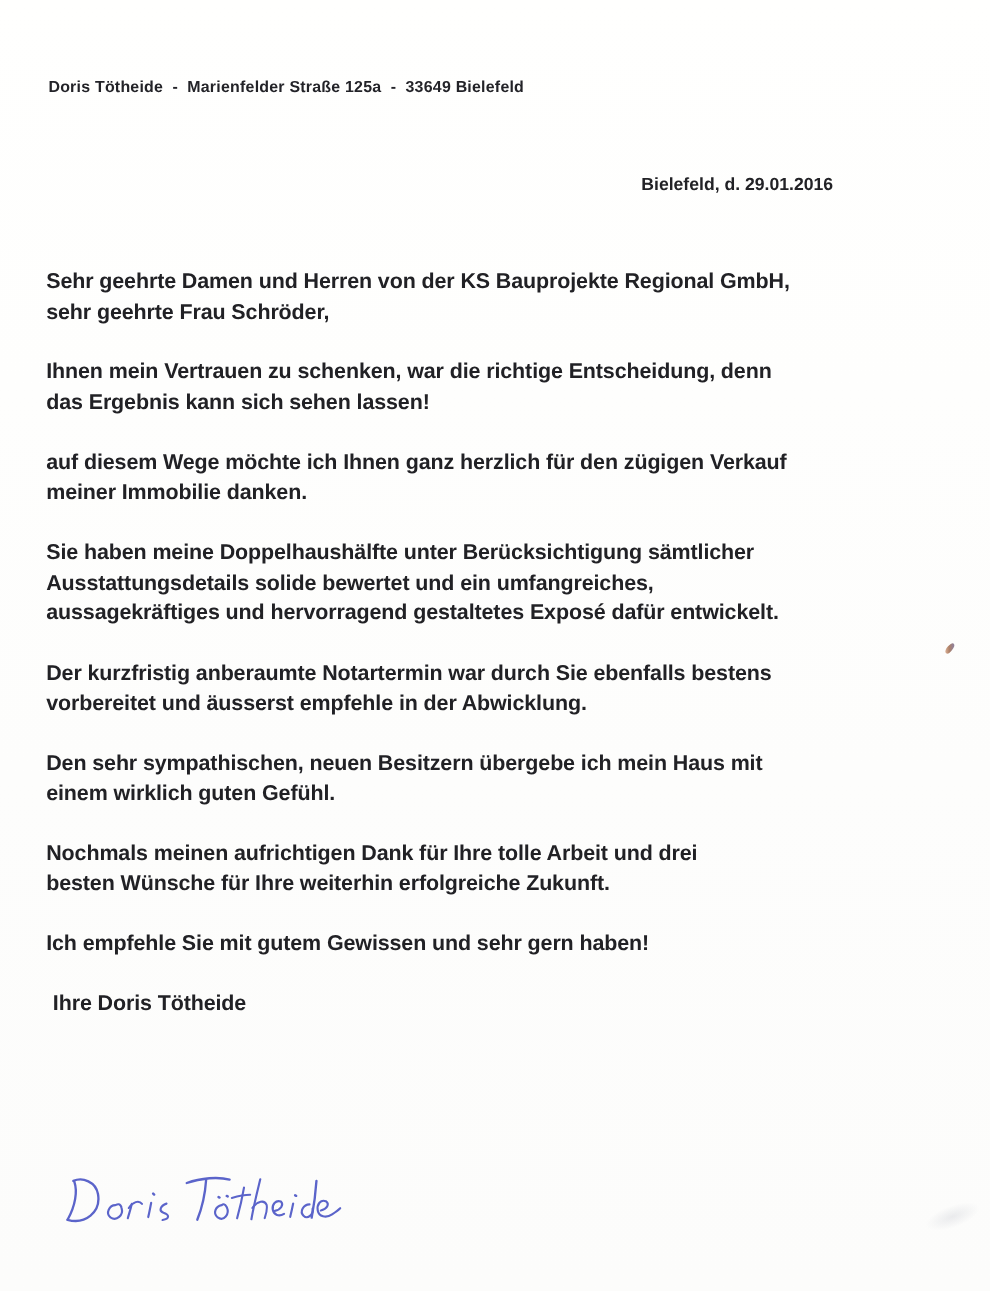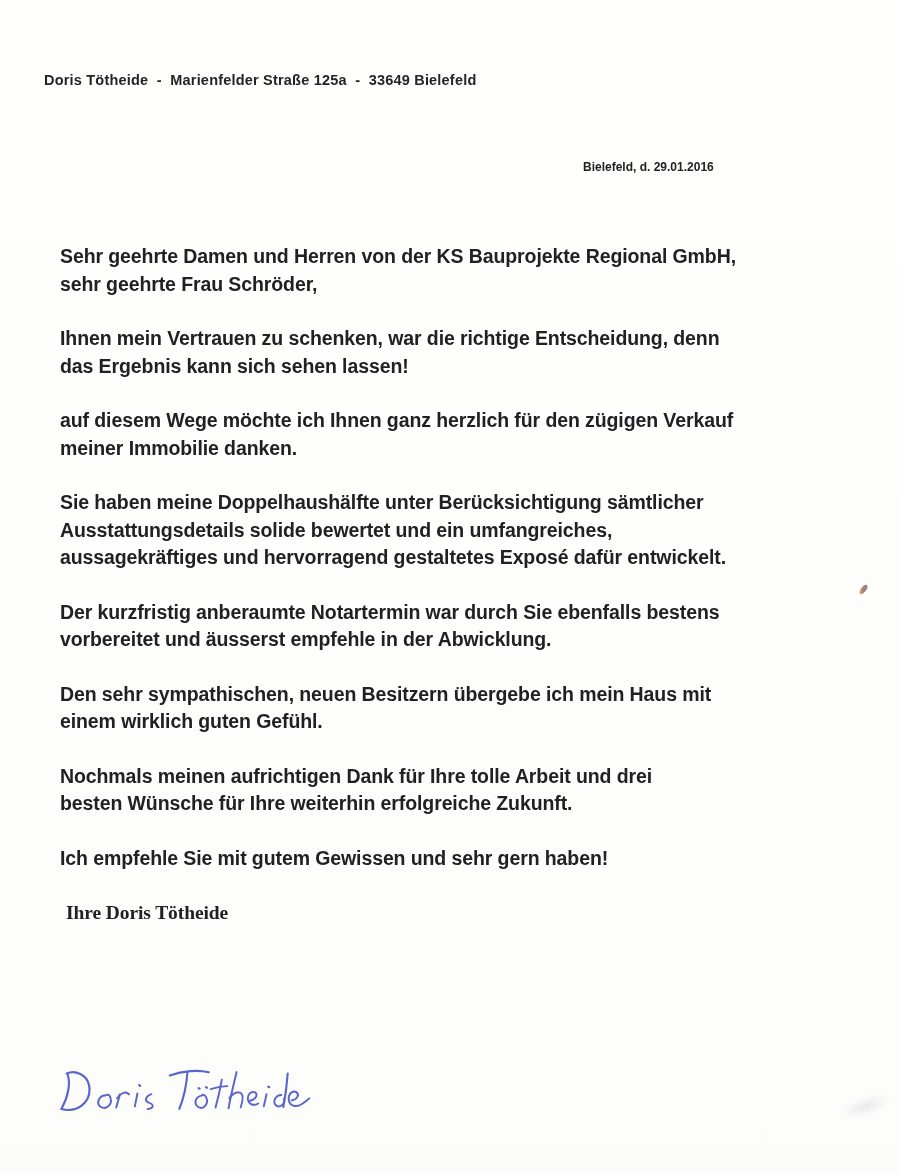--- a/index.html
+++ b/index.html
@@ -27,47 +27,46 @@
     font-size: 14.5px;
     font-weight: 700;
     letter-spacing: 0.2px;
     white-space: pre;
     color: #232328;
   }
   .date-line {
     position: absolute;
     left: 583px;
     top: 160px;
-    font-size: 12px;
+    font-size: 16px;
     font-weight: 700;
     white-space: pre;
     color: #222226;
   }
   .letter-body {
     position: absolute;
-    left: 60px;
+    left: 42px;
     top: 243px;
     width: 800px;
     font-size: 19.5px;
     font-weight: 700;
     line-height: 27.5px;
     letter-spacing: -0.1px;
     color: #212125;
   }
   .letter-body p {
     margin: 0 0 27px 0;
     white-space: pre-line;
   }
   .signoff {
     margin-top: 21px;
     padding-left: 6px;
     font-size: 19.5px;
     font-weight: 700;
     white-space: pre;
-    font-family: Liberation Serif, serif;
   }
   .signature-wrap {
     position: absolute;
     left: 52px;
     top: 1062px;
     width: 260px;
     height: 62px;
     transform: rotate(-0.5deg);
   }
   .signature-wrap svg {

